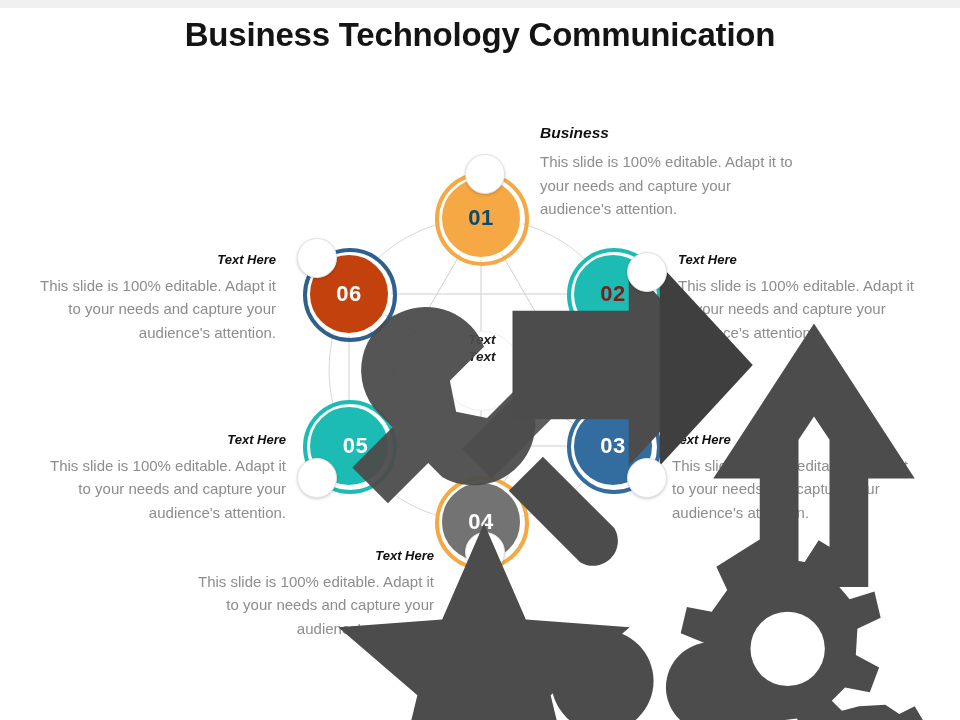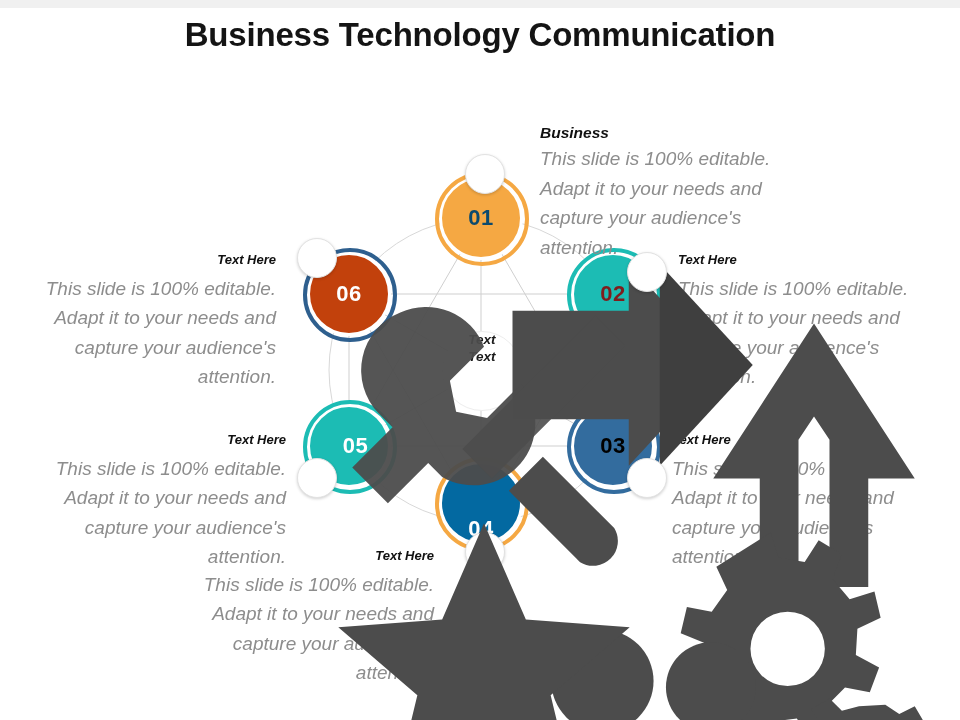--- a/index.html
+++ b/index.html
@@ -119,33 +119,32 @@
   
   .block { position: absolute; }
   .block .bhead {
     font-size: 13px;
     font-weight: bold;
     font-style: italic;
     color: #111111;
     margin-bottom: 7px;
   }
   .block .bbody {
-    font-size: 19px;
+    font-size: 15px;
     color: #8d8d8d;
     line-height: 1.55;
-    font-style: italic;
   }
   .block.right-align { text-align: right; }
   .block.left-align { text-align: left; }
 
   .block.lead .bhead {
     font-size: 15.5px;
     color: #111111;
     line-height: 1.45;
-    margin-bottom: 0;
+    margin-bottom: 6px;
   }
 </style>
 </head>
 <body>
 
 <div class="slide">
 
   <div class="top-strip"></div>
 
   <div class="slide-title">Business Technology Communication</div>
@@ -184,30 +183,30 @@
     <div class="node" style="left:276px; top:92px; background:#1CBCB4; color:#1CBCB4;">
       <span style="color:#7f1d1d;">02</span>
     </div>
     <div class="badge" style="left:332px; top:92px;">
       <svg width="22" height="22" viewBox="0 0 24 24" fill="#4c4c4c">
         <path d="M12 3 L18.5 13 L15.5 13 L15.5 20 L13 20 L13 10.5 L12 9 L11 10.5 L11 20 L8.5 20 L8.5 13 L5.5 13 Z"></path>
       </svg>
     </div>
 
     <div class="node" style="left:276px; top:244px; background:#336C9E; color:#336C9E;">
-      <span style="color:#000000;">03</span>
+      <span style="color:#ffffff;">03</span>
     </div>
     <div class="badge" style="left:332px; top:298px;">
       <svg width="22" height="22" viewBox="0 0 24 24" fill="#4c4c4c">
         <path d="M9.2 3.2l.5 1.6 1.7.3.9-1.4 1.5.9-.6 1.6 1.1 1.3 1.6-.5.4 1.7-1.5.7-.1 1.7 1.5.8-.6 1.6-1.6-.3-1.2 1.2.5 1.6-1.6.6-.8-1.4-1.7.2-.6 1.6-1.6-.5.2-1.6-1.4-1-1.5.6-.7-1.6 1.4-.9-.1-1.7-1.5-.6.4-1.7 1.6.3 1-1.4-.7-1.5zM10.3 8.3a2.4 2.4 0 100 4.8 2.4 2.4 0 000-4.8z"></path>
         <path d="M16.6 14.3l.9.6 1-.5.7 1.2-.8.8.3 1.1 1.1.2-.1 1.4-1.1.1-.5 1 .6.9-1.2.7-.8-.8-1.1.3-.2 1.1-1.4-.1-.1-1.1-1-.5-.9.6-.7-1.2.8-.8-.3-1.1-1.1-.2.1-1.4 1.1-.1.5-1-.6-.9 1.2-.7.8.8 1.1-.3zM17 17.1a1.7 1.7 0 100 3.4 1.7 1.7 0 000-3.4z"></path>
       </svg>
     </div>
 
-    <div class="node" style="left:144px; top:301px; background:#0369a1; color:#F5A843;align-items:flex-end;">
+    <div class="node" style="left:144px; top:320px; background:#737373; color:#F5A843;">
       <span style="color:#ffffff;">04</span>
     </div>
     <div class="badge" style="left:170px; top:372px;">
       <svg width="22" height="22" viewBox="0 0 24 24" fill="#4c4c4c">
         <circle cx="8.8" cy="8" r="3.3"></circle>
         <path d="M2.8 18.4c0-3.1 2.7-5 6-5s6 1.9 6 5z"></path>
         <circle cx="15.8" cy="8.4" r="2.9"></circle>
         <path d="M11.5 18.4c.2-2.9 2.4-4.6 5.1-4.6 2.4 0 4.4 1.6 4.4 4.6z"></path>
       </svg>
     </div>

